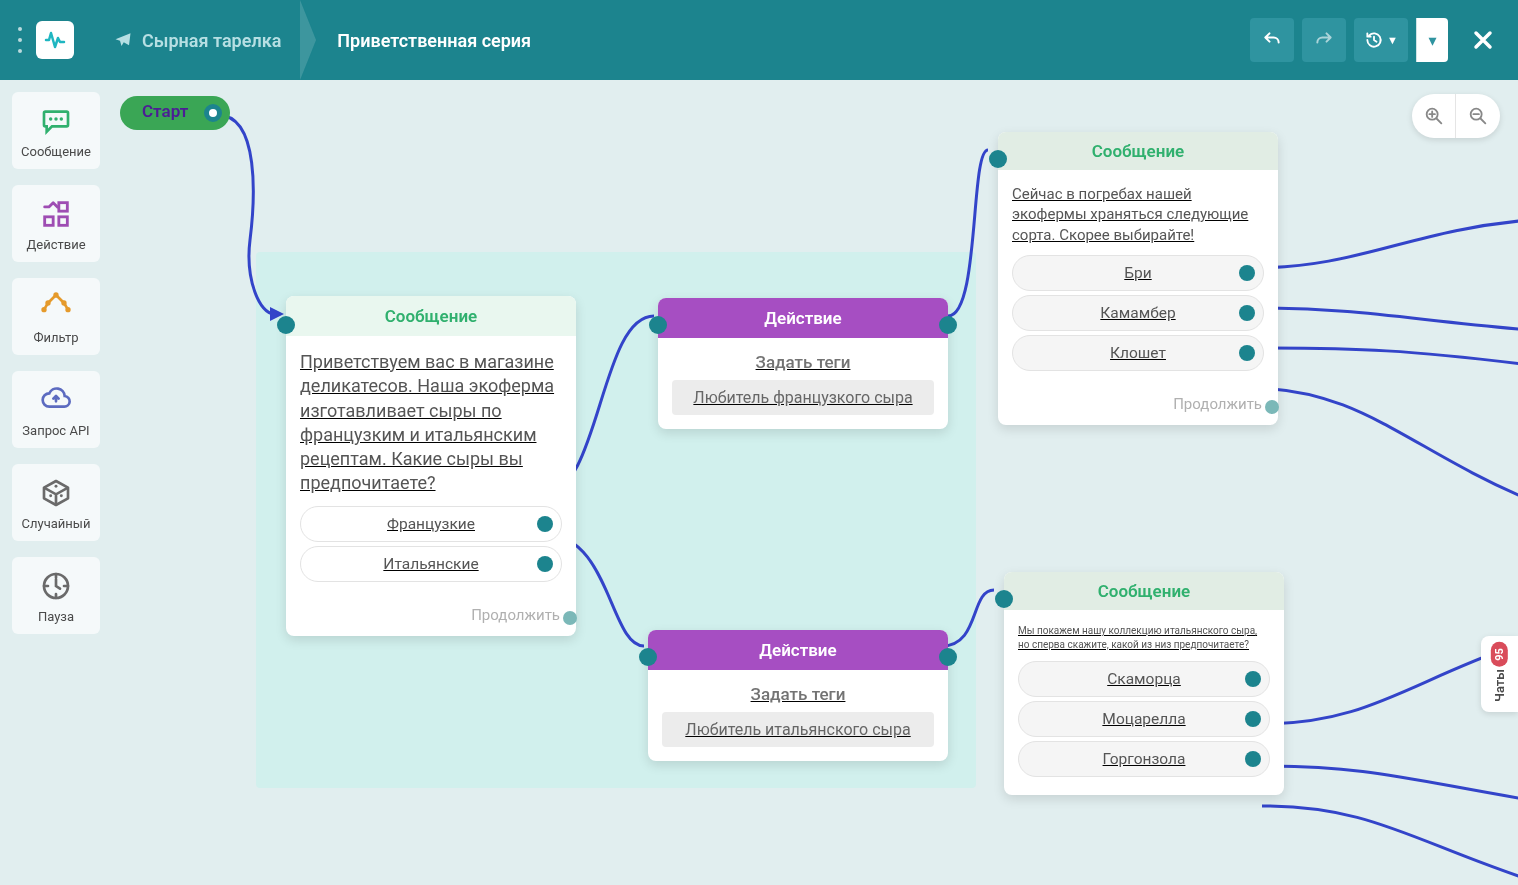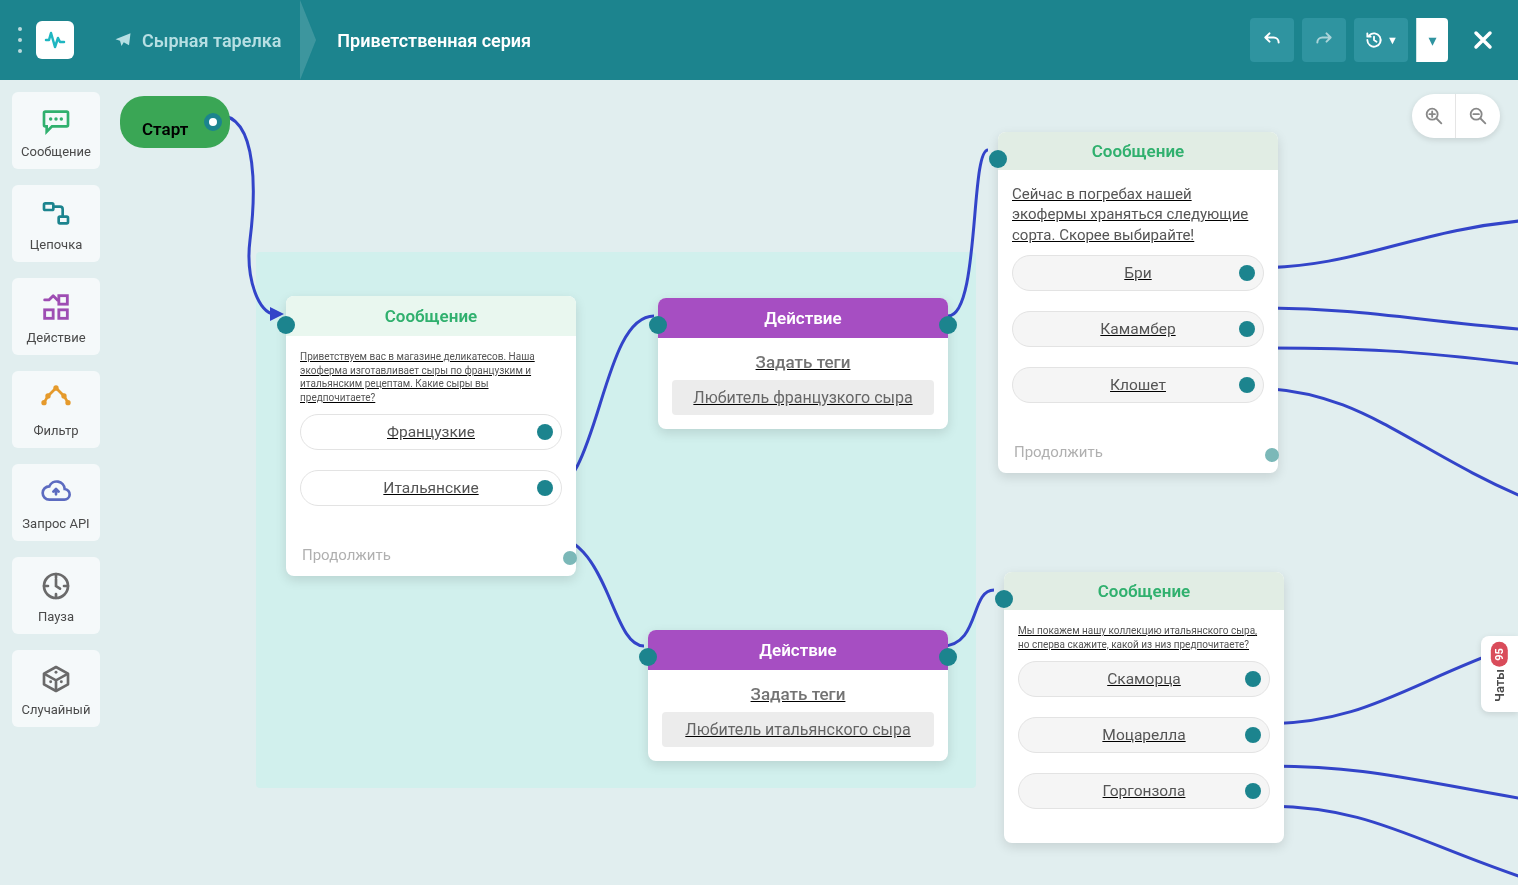--- a/index.html
+++ b/index.html
@@ -140,49 +140,49 @@
     box-shadow:0 4px 12px rgba(0,0,0,.12);
   }
   .node-hdr {
     text-align:center; padding:10px; font-weight:600; font-size:17px;
     border-radius:8px 8px 0 0;
   }
   .hdr-msg { background:#e9f7ef; color:#30b06e;}
   .hdr-msg-sm { background:#e1ede4; color:#30b06e; padding:9px;}
   .hdr-action { background:#a64ec2; color:#fff;}
   .node-body { padding:14px;text-decoration:underline; }
-  .node-text { color:#555; font-size:10px; line-height:1.35; margin-bottom:10px;}
+  .node-text { color:#555; font-size:18px; line-height:1.35; margin-bottom:10px;}
   .node-sub { text-align:center; color:#737373; font-size:17px; font-weight:500; margin-bottom:8px;}
   .tag-chip { background:#ececec; border-radius:4px; padding:8px 12px; text-align:center; color:#666; font-size:16px;}
   .option {
     background:#fff; border:1px solid #e3e3e3; border-radius:20px;
-    padding:8px 16px; position:relative; margin-bottom:20px;
+    padding:8px 16px; position:relative; margin-bottom:4px;
     text-align:center; color:#555; font-size:15.5px;
   }
   .option.sm { background:#f5f5f5; }
   .option-port {
     position:absolute; right:8px; top:50%; transform:translateY(-50%);
     width:16px; height:16px; background:#1c848e; border-radius:50%;
   }
-  .continue { text-align:left; padding:6px 16px 12px; color:#b0b0b0; font-size:15px; position:relative;}
+  .continue { text-align:right; padding:6px 16px 12px; color:#b0b0b0; font-size:15px; position:relative;}
   .continue-port {
     position:absolute; right:-1px; top:50%; transform:translateY(-50%);
     width:14px; height:14px; background:#7bb8b8; border-radius:50%;
   }
   .port {
     width:18px; height:18px; background:#1c848e; border-radius:50%;
     position:absolute;
   }
   .port-in { left:-9px; }
   .port-out { right:-9px; }
 
   .start {
     position:absolute; left:10px; top:16px;
-    background:#3aa655; color:#000000; font-weight:600;
-    padding:23px 42px 9px 22px; border-radius:24px;
+    background:#3aa655; color:#4c1d95; font-weight:600;
+    padding:5px 42px 9px 22px; border-radius:24px;
     font-size:17px;
   }
   .start-port {
     position:absolute; right:8px; top:50%; transform:translateY(-50%);
     width:18px; height:18px; background:#fff; border:5px solid #1c848e; border-radius:50%;
   }
 
   
   .edges { position:absolute; inset:0; width:100%; height:100%; pointer-events:none;}
   .edges path { fill:none; stroke:#3344c9; stroke-width:3;}
@@ -244,30 +244,20 @@
   <div class="tool">
     <div class="tool-icon ic-msg">
       <svg width="32" height="32" viewBox="0 0 24 24">
           <path d="M4 5h16a1 1 0 0 1 1 1v9a1 1 0 0 1-1 1H9l-4 4v-4H4a1 1 0 0 1-1-1V6a1 1 0 0 1 1-1z" fill="none" stroke="currentColor" stroke-width="2"></path>
           <circle cx="8" cy="10.5" r="1.3" fill="currentColor"></circle>
           <circle cx="12" cy="10.5" r="1.3" fill="currentColor"></circle>
           <circle cx="16" cy="10.5" r="1.3" fill="currentColor"></circle>
         </svg>
     </div>
     <div class="tool-label">Сообщение</div>
-  </div>
-  <div class="tool">
-    <div class="tool-icon ic-chain">
-      <svg width="32" height="32" viewBox="0 0 24 24">
-          <rect x="3" y="4" width="7" height="5" rx="1" fill="none" stroke="currentColor" stroke-width="2"></rect>
-          <rect x="14" y="14" width="7" height="5" rx="1" fill="none" stroke="currentColor" stroke-width="2"></rect>
-          <path d="M10 6.5h5a2 2 0 0 1 2 2V14" fill="none" stroke="currentColor" stroke-width="2"></path>
-        </svg>
-    </div>
-    <div class="tool-label">Цепочка</div>
   </div>
   <div class="tool">
     <div class="tool-icon ic-action">
       <svg width="34" height="34" viewBox="0 0 24 24">
           <rect x="14" y="4" width="6" height="6" fill="none" stroke="currentColor" stroke-width="2"></rect>
           <rect x="4" y="14" width="6" height="6" fill="none" stroke="currentColor" stroke-width="2"></rect>
           <rect x="14" y="14" width="6" height="6" fill="none" stroke="currentColor" stroke-width="2"></rect>
           <path d="M4 7h3l3-3 3 3" fill="none" stroke="currentColor" stroke-width="2" stroke-linecap="round" stroke-linejoin="round"></path>
         </svg>
     </div>
@@ -289,39 +279,39 @@
   <div class="tool">
     <div class="tool-icon ic-api">
       <svg width="32" height="32" viewBox="0 0 24 24">
           <path d="M7 17a5 5 0 0 1 0-10 6 6 0 0 1 11.5 2A4 4 0 0 1 18 17H7z" fill="none" stroke="currentColor" stroke-width="2"></path>
           <path d="M12 9v4m-2-2 2-2 2 2" fill="none" stroke="currentColor" stroke-width="2" stroke-linecap="round" stroke-linejoin="round"></path>
         </svg>
     </div>
     <div class="tool-label">Запрос API</div>
   </div>
   <div class="tool">
-    <div class="tool-icon ic-pause">
-      <svg width="32" height="32" viewBox="0 0 24 24">
-          <circle cx="12" cy="12" r="9" fill="none" stroke="currentColor" stroke-width="2"></circle>
-          <path d="M12 3v3m0 12v3M3 12h3m12 0h3M12 7v5l3 2" fill="none" stroke="currentColor" stroke-width="2" stroke-linecap="round"></path>
-        </svg>
-    </div>
-    <div class="tool-label">Пауза</div>
-  </div>
-  <div class="tool">
     <div class="tool-icon ic-random">
       <svg width="32" height="32" viewBox="0 0 24 24">
           <path d="M12 3 3 8v8l9 5 9-5V8l-9-5z" fill="none" stroke="currentColor" stroke-width="2" stroke-linejoin="round"></path>
           <path d="M3 8l9 5 9-5M12 13v8" fill="none" stroke="currentColor" stroke-width="2"></path>
           <circle cx="8" cy="14" r="1.1" fill="currentColor"></circle>
           <circle cx="16" cy="14" r="1.1" fill="currentColor"></circle>
           <circle cx="12" cy="7" r="1.1" fill="currentColor"></circle>
         </svg>
     </div>
     <div class="tool-label">Случайный</div>
+  </div>
+  <div class="tool">
+    <div class="tool-icon ic-pause">
+      <svg width="32" height="32" viewBox="0 0 24 24">
+          <circle cx="12" cy="12" r="9" fill="none" stroke="currentColor" stroke-width="2"></circle>
+          <path d="M12 3v3m0 12v3M3 12h3m12 0h3M12 7v5l3 2" fill="none" stroke="currentColor" stroke-width="2" stroke-linecap="round"></path>
+        </svg>
+    </div>
+    <div class="tool-label">Пауза</div>
   </div>
 </div>
 
 <div class="canvas">
   <div class="highlight"></div>
 
   <svg class="edges">
     <path d="M108 35 C 150 35, 145 120, 140 160 C 135 200, 150 234, 164 234"></path>
     <polygon class="arrow" points="160,227 174,234 160,241"></polygon>
     <path d="M434 414 C 490 414, 490 236, 544 236"></path>

